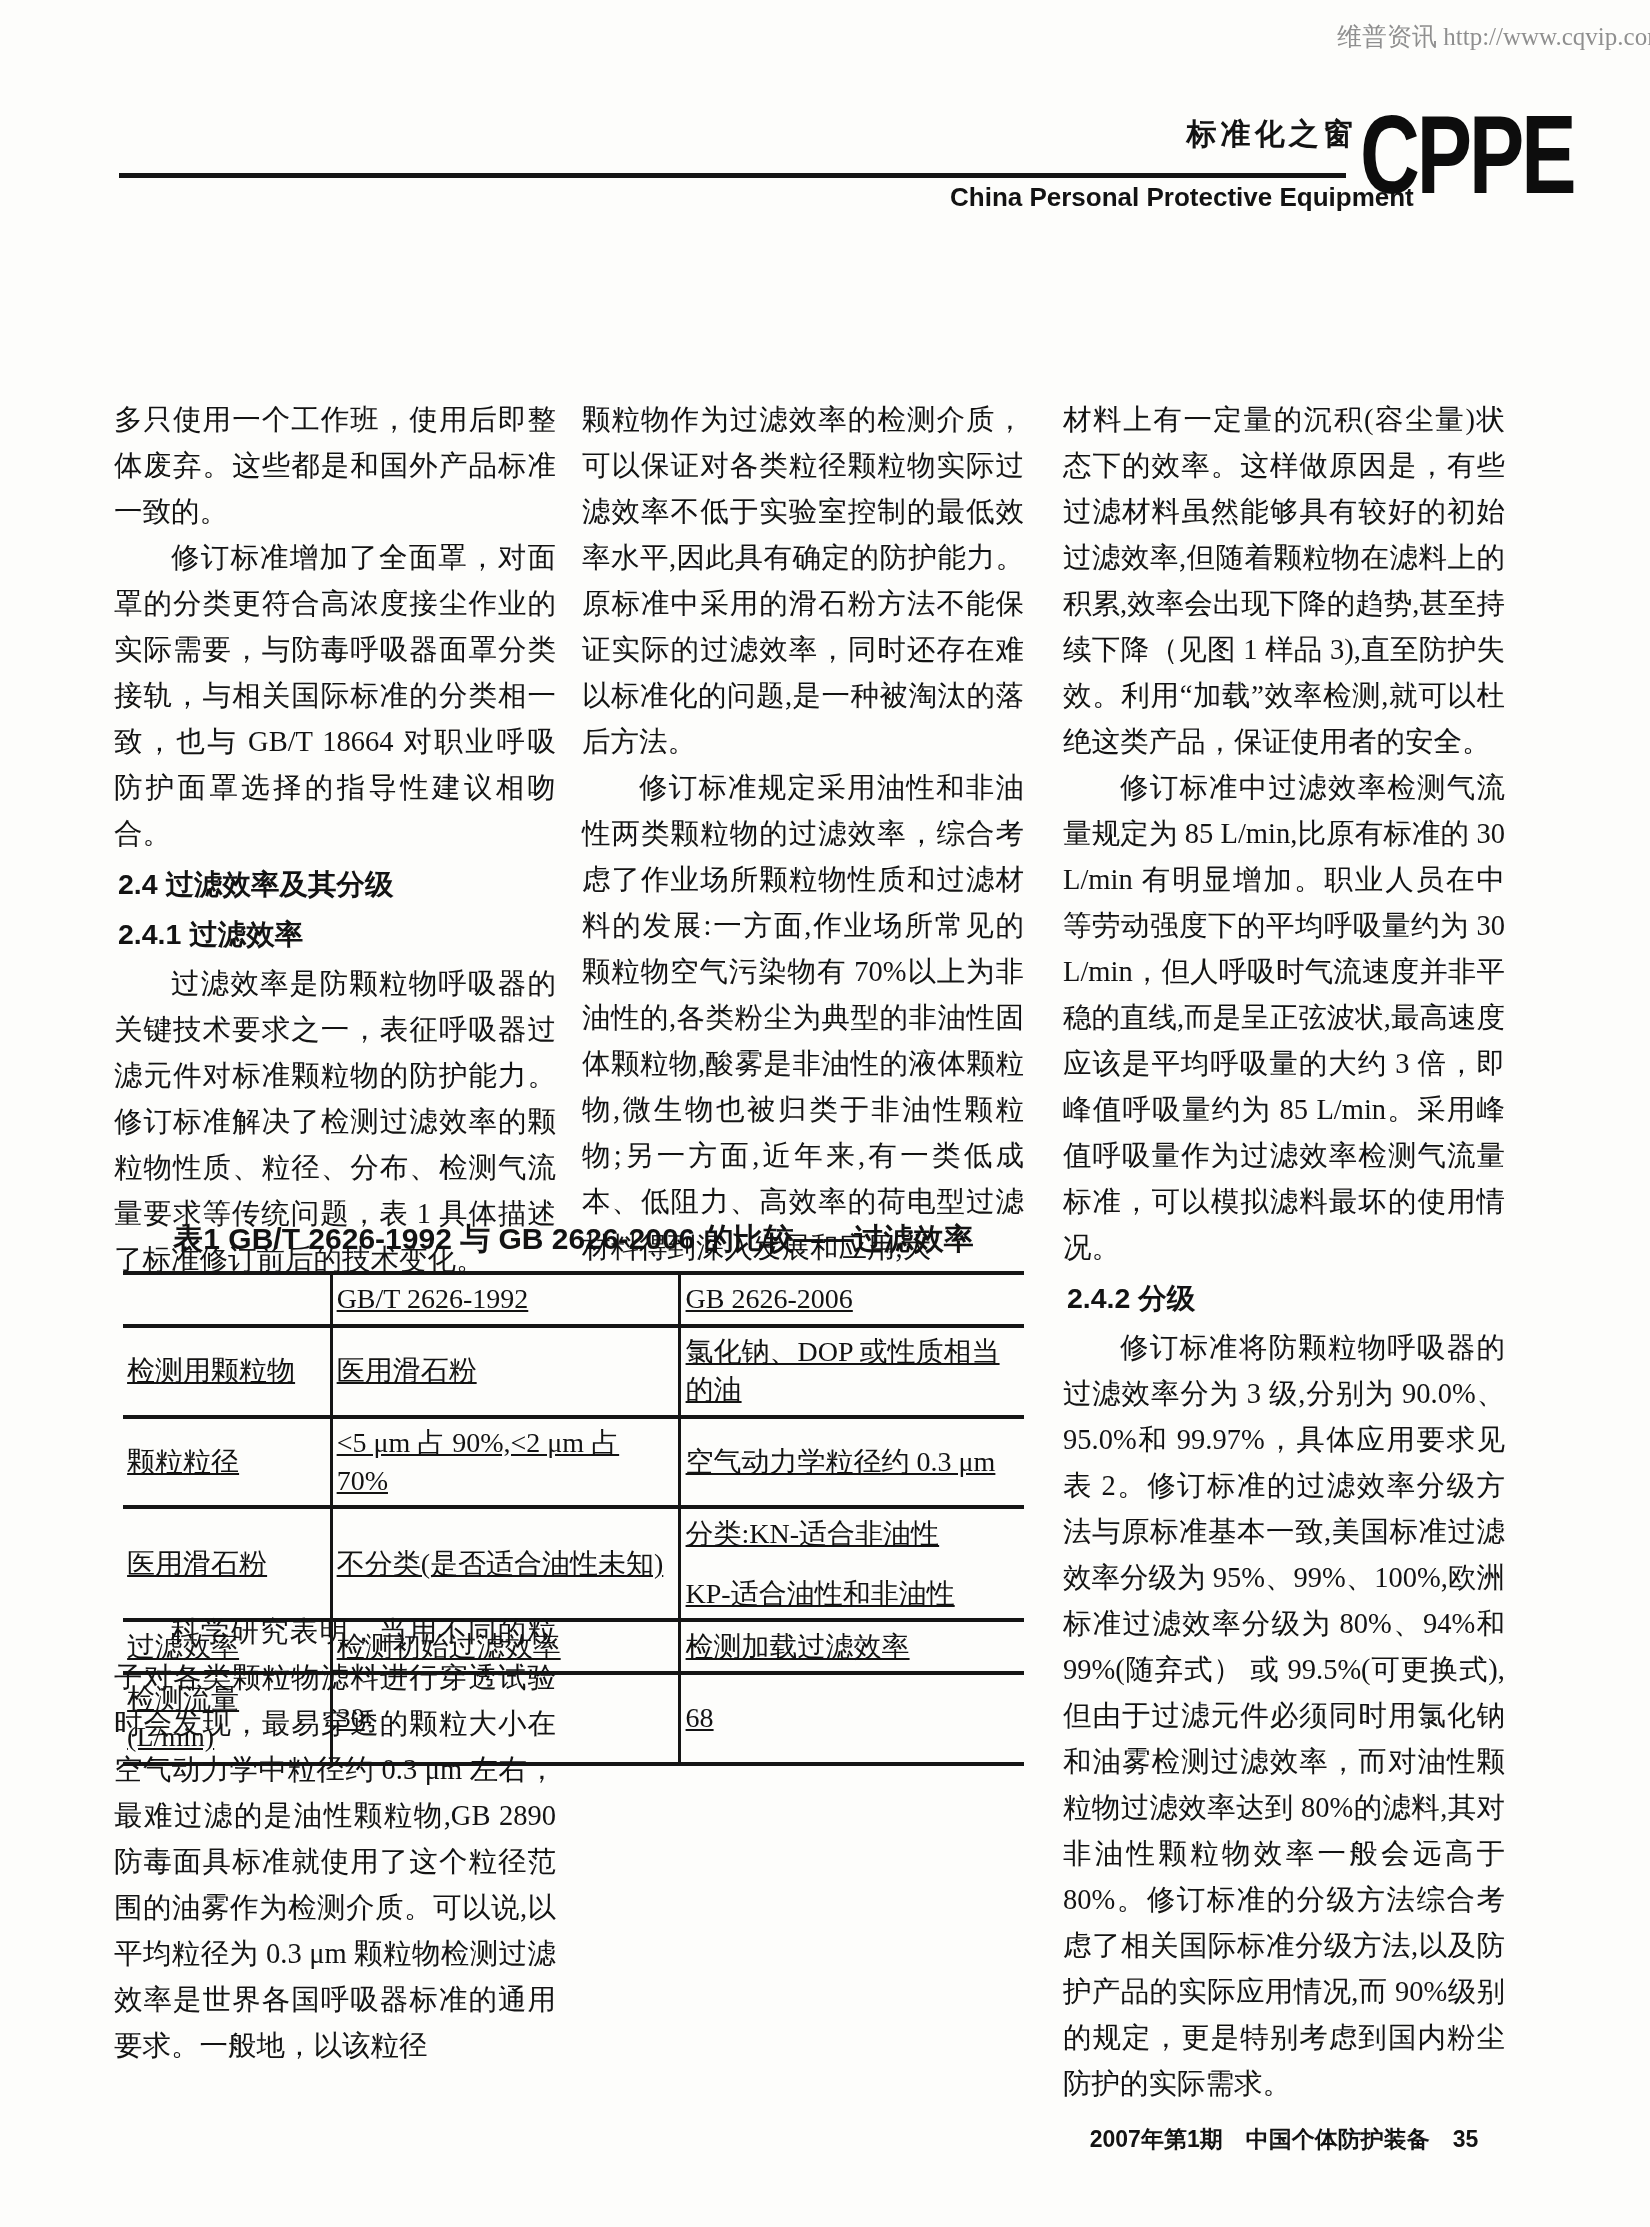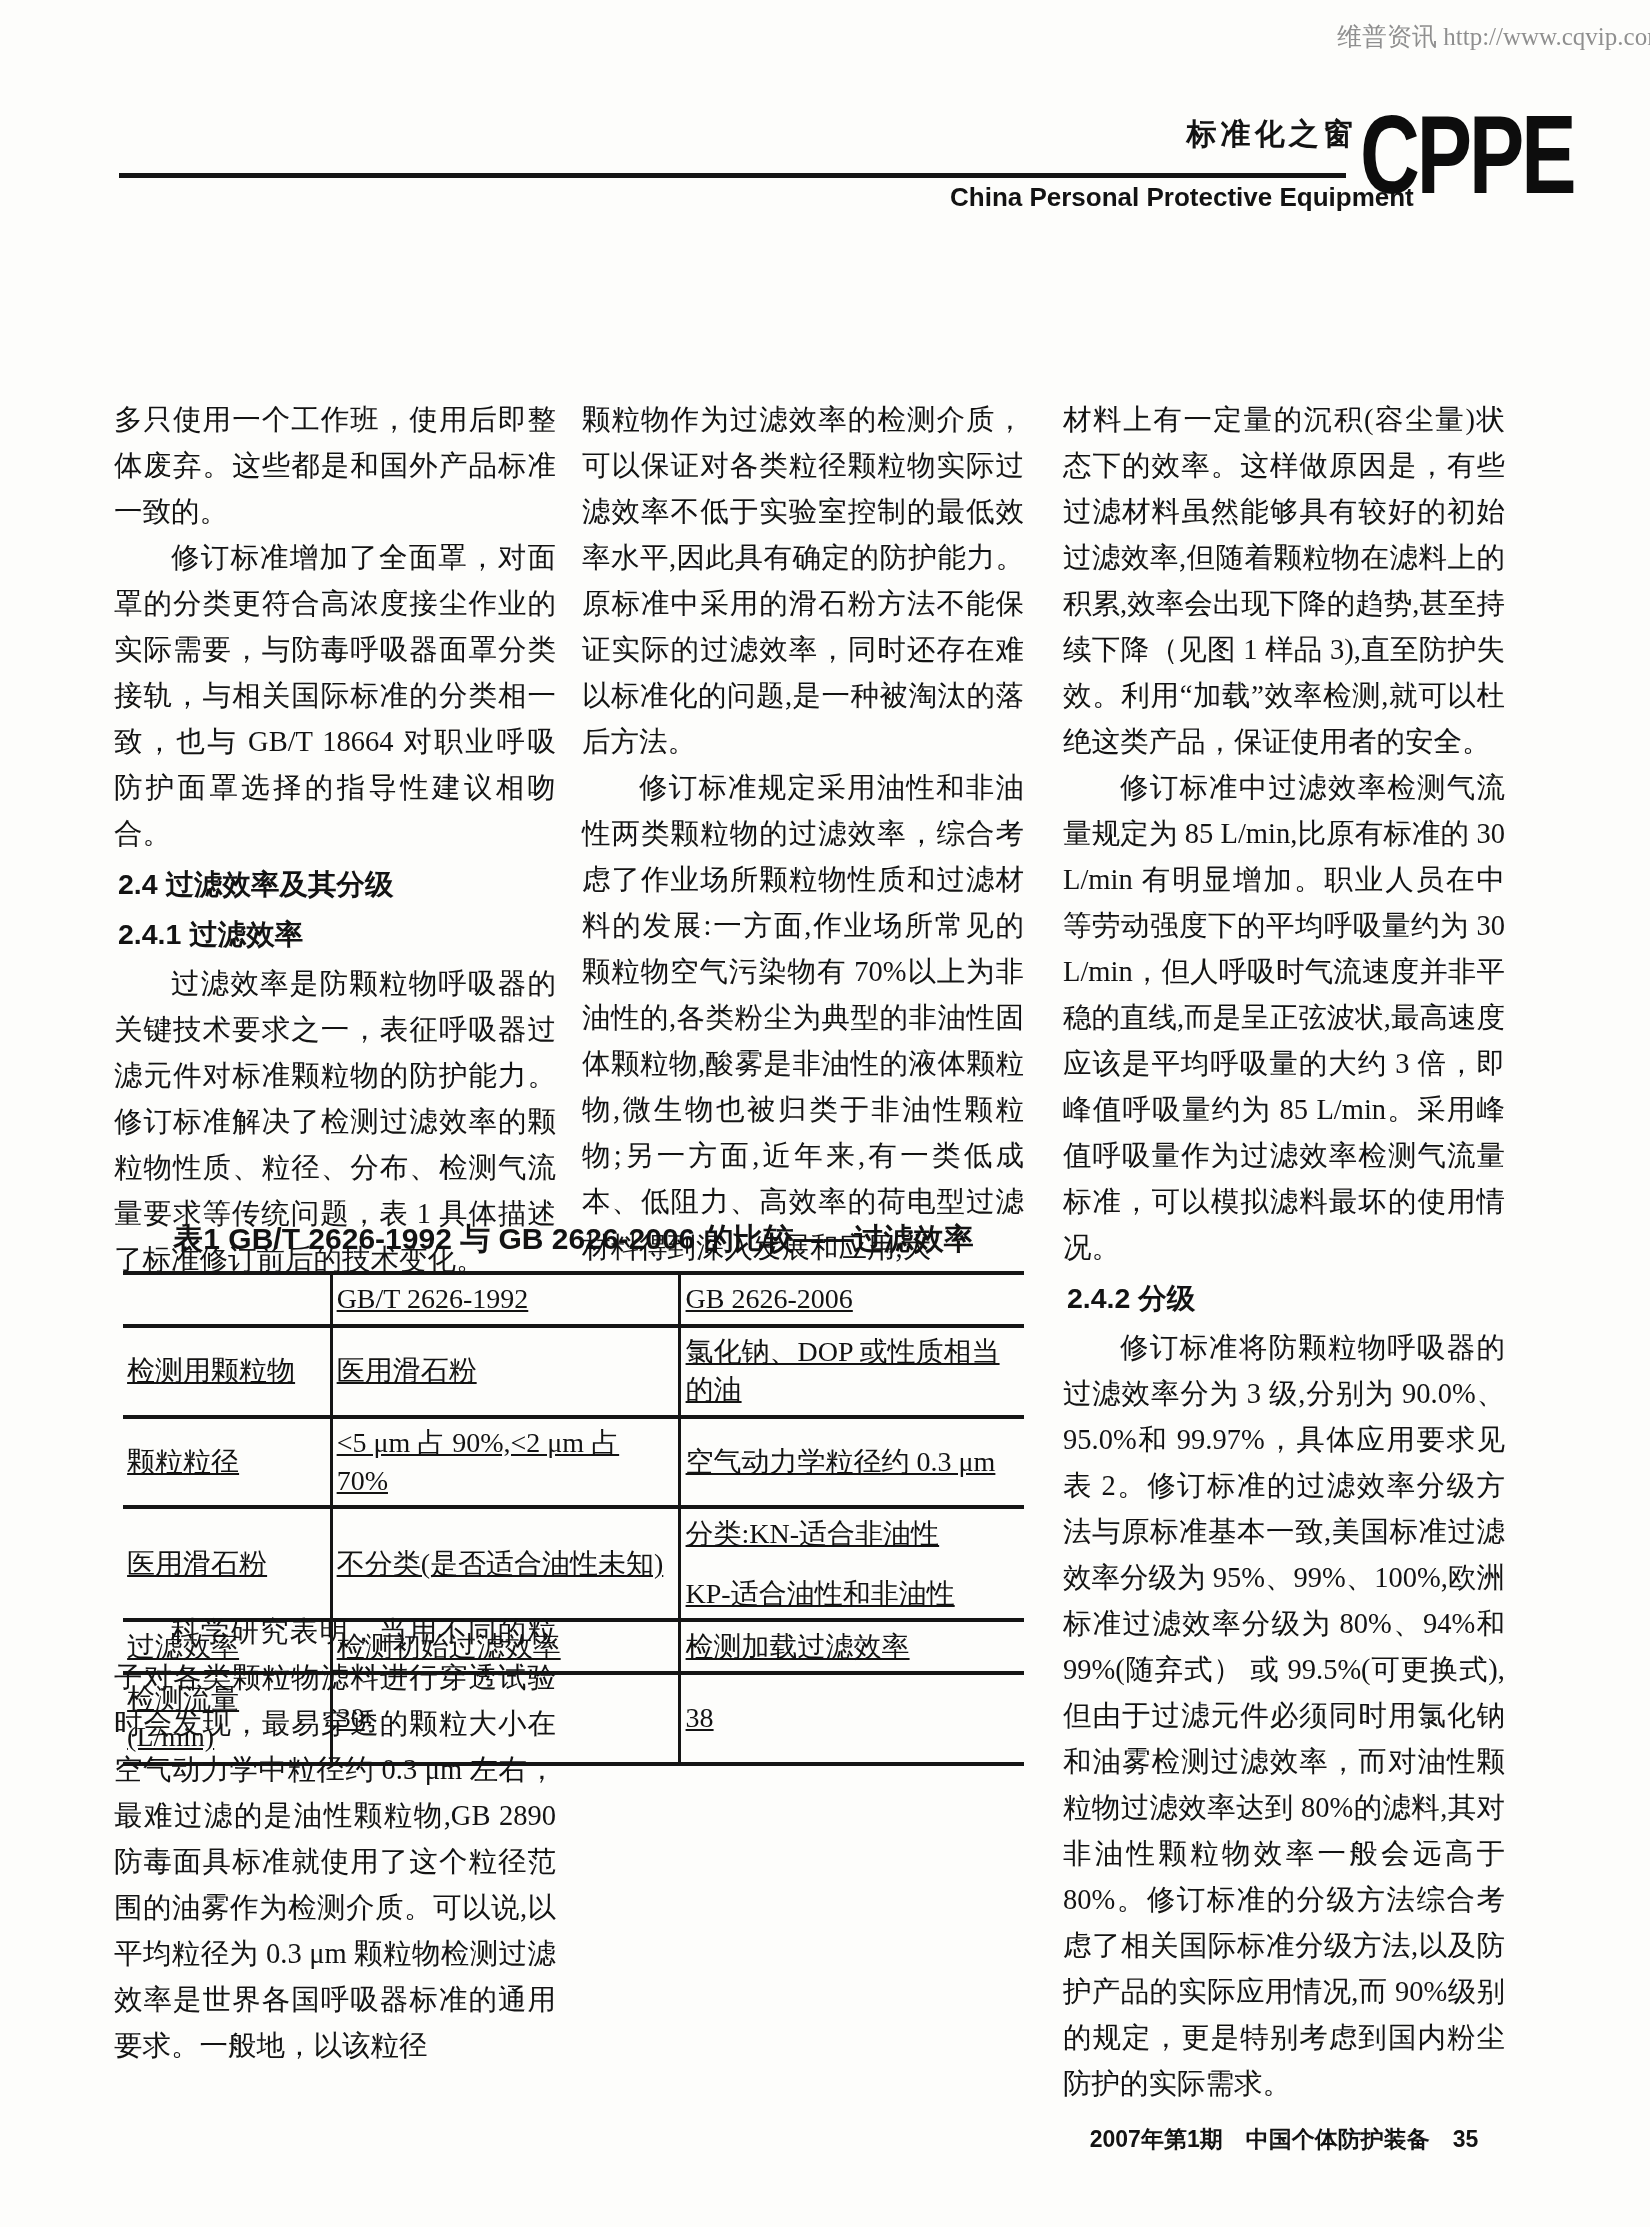--- a/index.html
+++ b/index.html
@@ -148,21 +148,21 @@
           </td>
         </tr>
         <tr>
           <td class="c1">过滤效率</td>
           <td class="c2">检测初始过滤效率</td>
           <td class="c3">检测加载过滤效率</td>
         </tr>
         <tr class="last">
           <td class="c1">检测流量(L/min)</td>
           <td class="c2">30</td>
-          <td class="c3">38</td>
+          <td class="c3">68</td>
         </tr>
       </tbody>
     </table>
   </div>
 
   <div class="col col1 col-bottom">
     <p>科学研究表明，当用不同的粒子对各类颗粒物滤料进行穿透试验时会发现，最易穿透的颗粒大小在空气动力学中粒径约 0.3 μm 左右，最难过滤的是油性颗粒物,GB 2890 防毒面具标准就使用了这个粒径范围的油雾作为检测介质。可以说,以平均粒径为 0.3 μm 颗粒物检测过滤效率是世界各国呼吸器标准的通用要求。一般地，以该粒径</p>
   </div>
 
 

